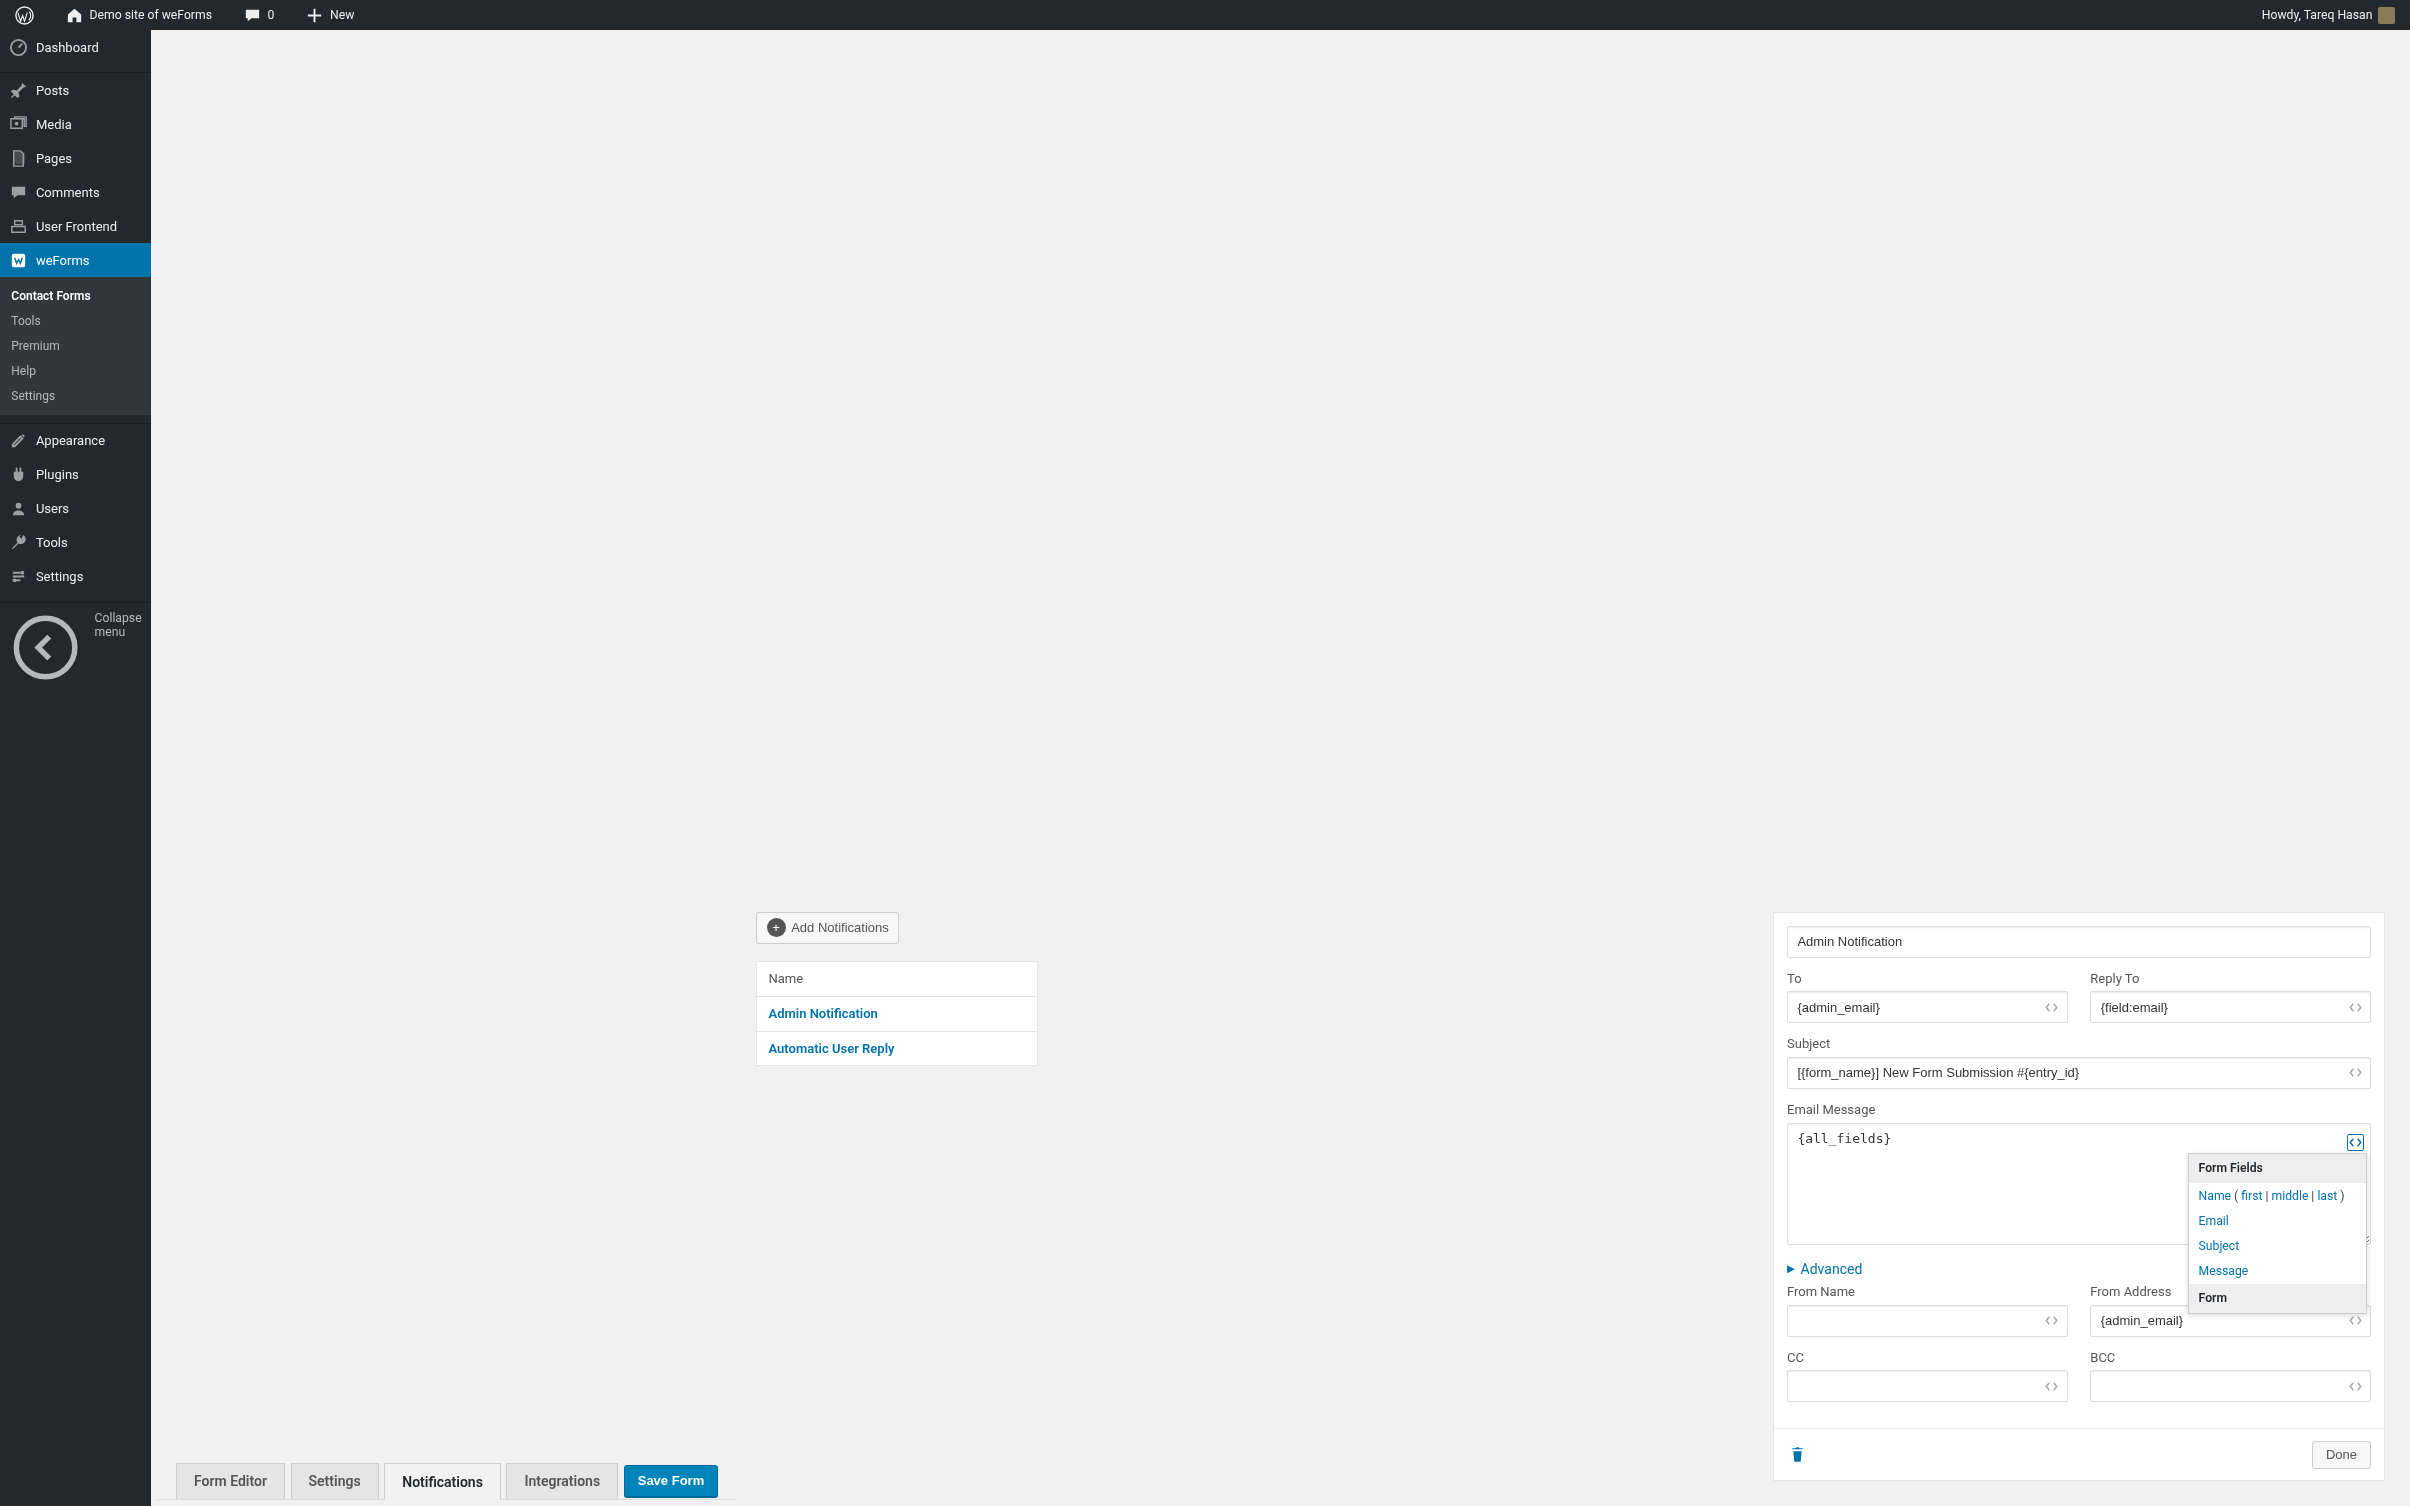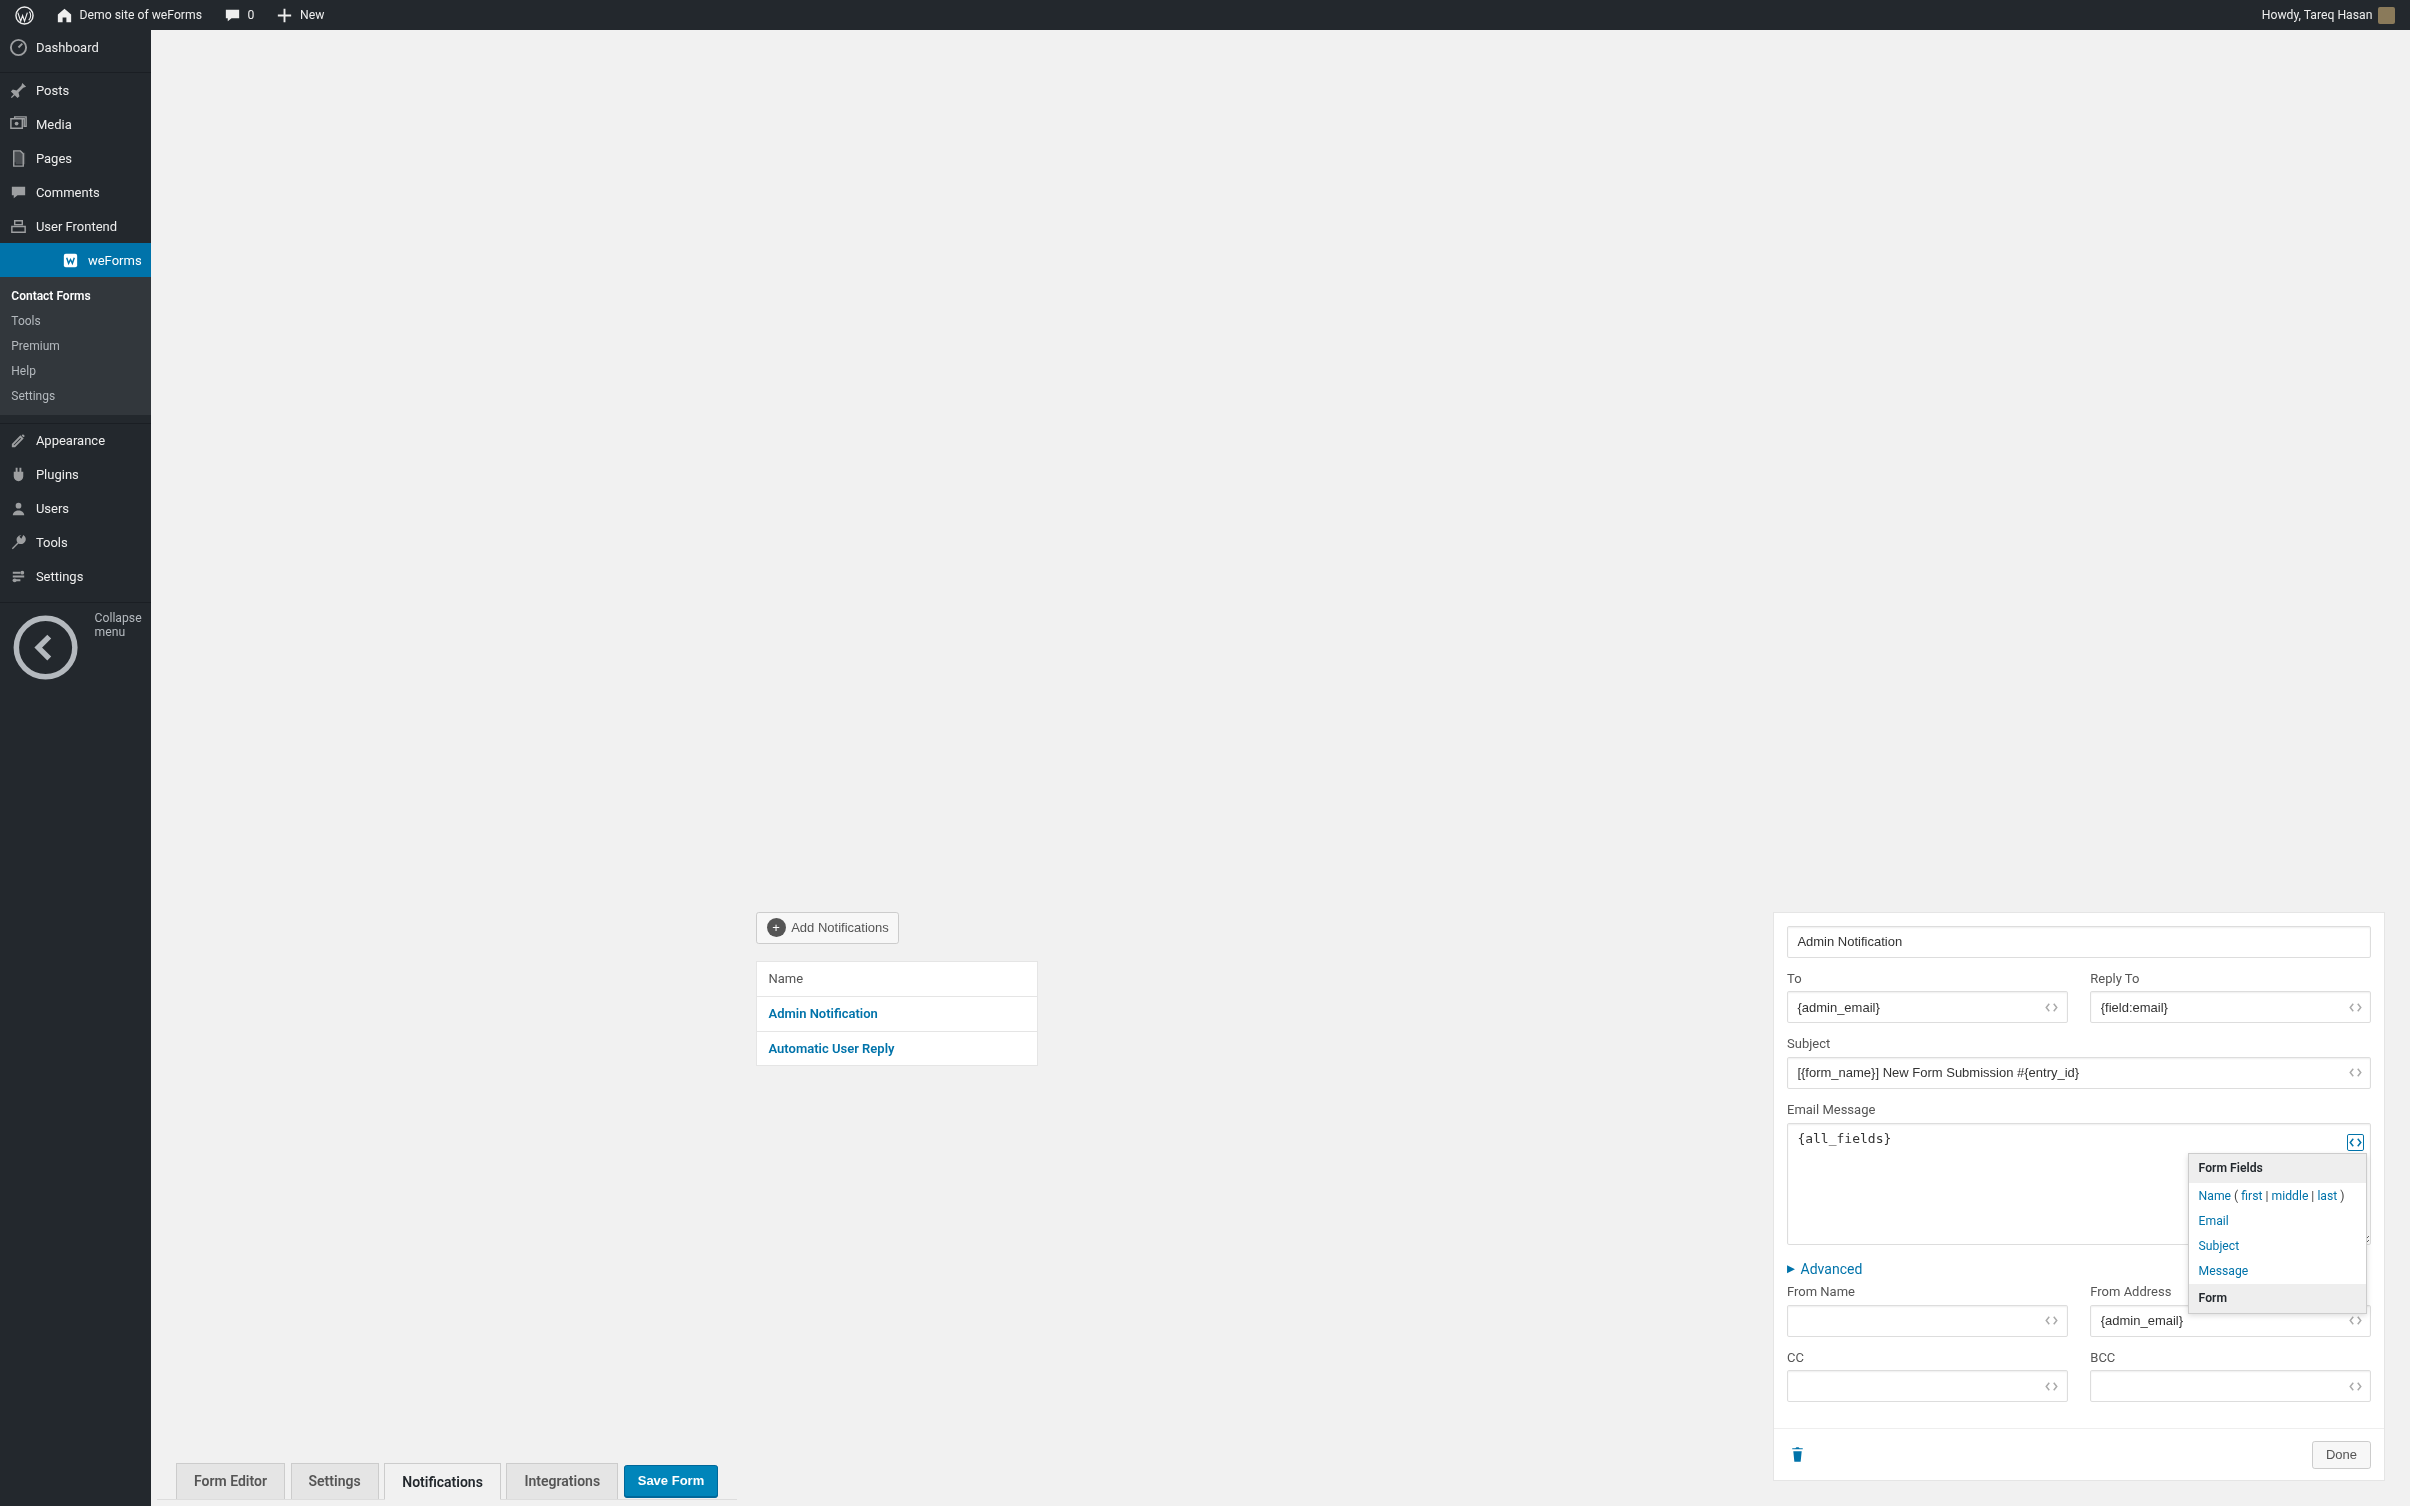--- a/index.html
+++ b/index.html
@@ -1,31 +1,31 @@
 <!DOCTYPE html>
 <html style="font-size:15px"><head>
 <meta charset="utf-8">
 <style>
 * { box-sizing: border-box; margin: 0; padding: 0; }
 body { font-family: -apple-system, BlinkMacSystemFont, "Segoe UI", Roboto, sans-serif; font-size: 12.2px; background: #f1f1f1; color: #444; }
 
 
 .admin-bar { background: #23282d; color: #eee; height: 30px; display: flex; align-items: center; padding: 0 7.5px; font-size: 12.2px; justify-content: space-between; }
-.admin-bar-left, .admin-bar-right { display: flex; align-items: center; gap: 6px; }
+.admin-bar-left, .admin-bar-right { display: flex; align-items: center; gap: 16px; }
 .admin-bar-item { display: flex; align-items: center; gap: 5.6px; padding: 0 7.5px; height: 30px; cursor: pointer; color: #eee; }
 .admin-bar .icon { width: 19px; height: 19px; display: inline-flex; align-items: center; justify-content: center; font-size: 15px; }
 .avatar { width: 17px; height: 17px; background: #8a7a5a; border-radius: 1.9px; }
 
 
 .wrap { display: flex; min-height: calc(100vh - 30px); }
 
 
 .side-menu { width: 151px; background: #23282d; color: #eee; flex-shrink: 0; }
 .side-menu .menu-item { display: flex; align-items: center; gap: 7.5px; padding: 7.5px 9.4px; font-size: 13px; color: #eee; cursor: pointer; position: relative; }
-.side-menu .menu-item.current { background: #0073aa; color: #fff; font-weight: 400; justify-content: flex-end; }
+.side-menu .menu-item.current { background: #0073aa; color: #fff; font-weight: 400; }
 .side-menu .menu-item.current::after { content: ""; position: absolute; right: -7.5px; top: 50%; margin-top: -7.5px; border: 7.5px solid transparent; border-right-color: #f1f1f1; }
 .side-menu .menu-item .mi-icon { width: 19px; height: 19px; display: inline-flex; align-items: center; justify-content: center; opacity: 0.6; }
 .side-menu .menu-item.current .mi-icon { opacity: 1; }
 .side-menu .submenu { background: #32373c; padding: 5.6px 0; }
 .side-menu .submenu .sub-item { padding: 5.6px 11.3px; font-size: 12px; color: #b4b9be; cursor: pointer; }
 .side-menu .submenu .sub-item.active { color: #fff; font-weight: 600; }
 .side-menu .separator { height: 4.7px; background: transparent; margin: 4.7px 0 0; border-bottom: 0.9px solid #1a1e23; }
 .side-menu .collapse { padding: 7.5px 9.4px; display: flex; align-items: flex-start; gap: 12px; color: #b4b9be; cursor: pointer; }
 
 

